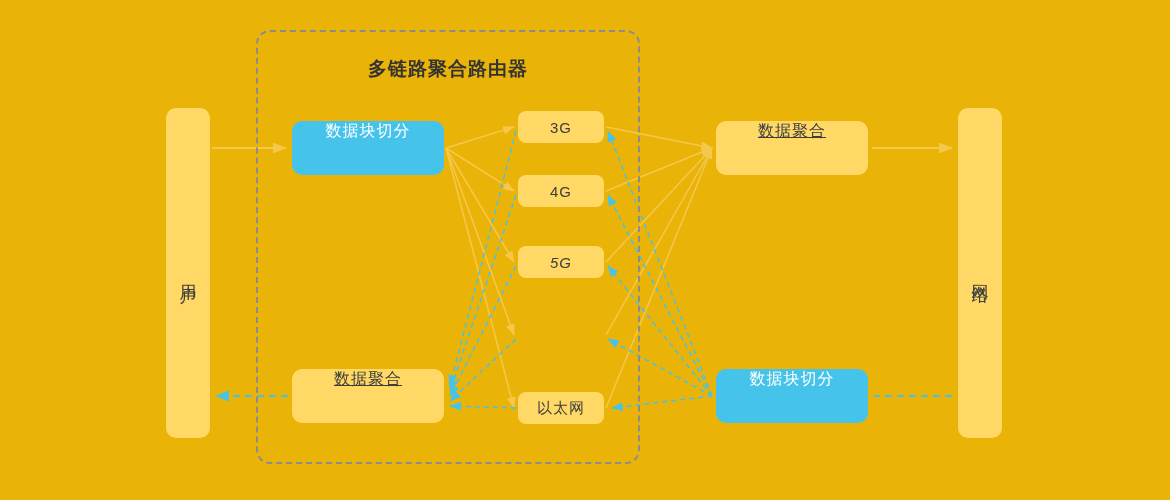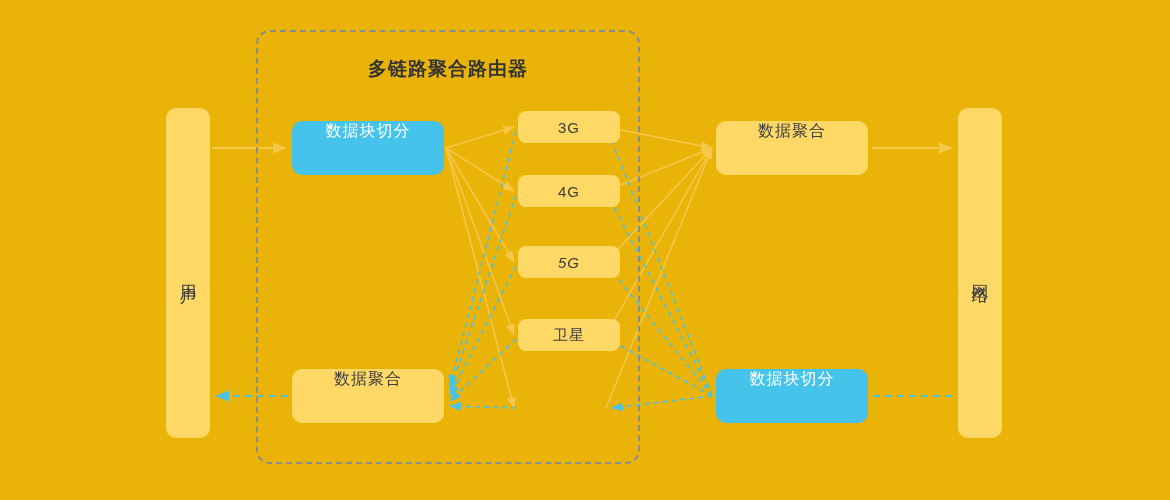--- a/index.html
+++ b/index.html
@@ -69,31 +69,31 @@
     height: 54px;
     border-radius: 10px;
     display: flex;
     align-items: flex-start;
     justify-content: center;
     font-size: 16px;
     letter-spacing: 1px;
     box-sizing: border-box;
   }
   .pbox.blue { background: #45c3ea; color: #ffffff; }
-  .pbox.yellow { background: #ffd866; color: #3d3d3d; }
+  .pbox.yellow { background: #ffd866; color: #3d3d3d; text-decoration: underline; }
   .pbox-split-left { left: 292px; top: 121px; }
   .pbox-agg-left   { left: 292px; top: 369px; }
   .pbox-agg-right  { left: 716px; top: 121px; }
   .pbox-split-right{ left: 716px; top: 369px; }
 
   
   .linkbox {
     position: absolute;
     left: 518px;
-    width: 102px;
+    width: 86px;
     height: 32px;
     background: #ffd866;
     border-radius: 8px;
     display: flex;
     align-items: center;
     justify-content: center;
     font-size: 15px;
     color: #3d3d3d;
     letter-spacing: 1px;
   }
@@ -204,17 +204,17 @@
 
   <div class="linkbox lb0">
     <span>3G</span>
   </div>
   <div class="linkbox lb1">
     <span>4G</span>
   </div>
   <div class="linkbox lb2">
     <span>5G</span>
   </div>
-  <div class="linkbox lb3">
-    <span>卫星</span>
+  <div class="linkbox lb4">
+    <span>以太网</span>
   </div>
 
 </div>
 
 </body></html>

